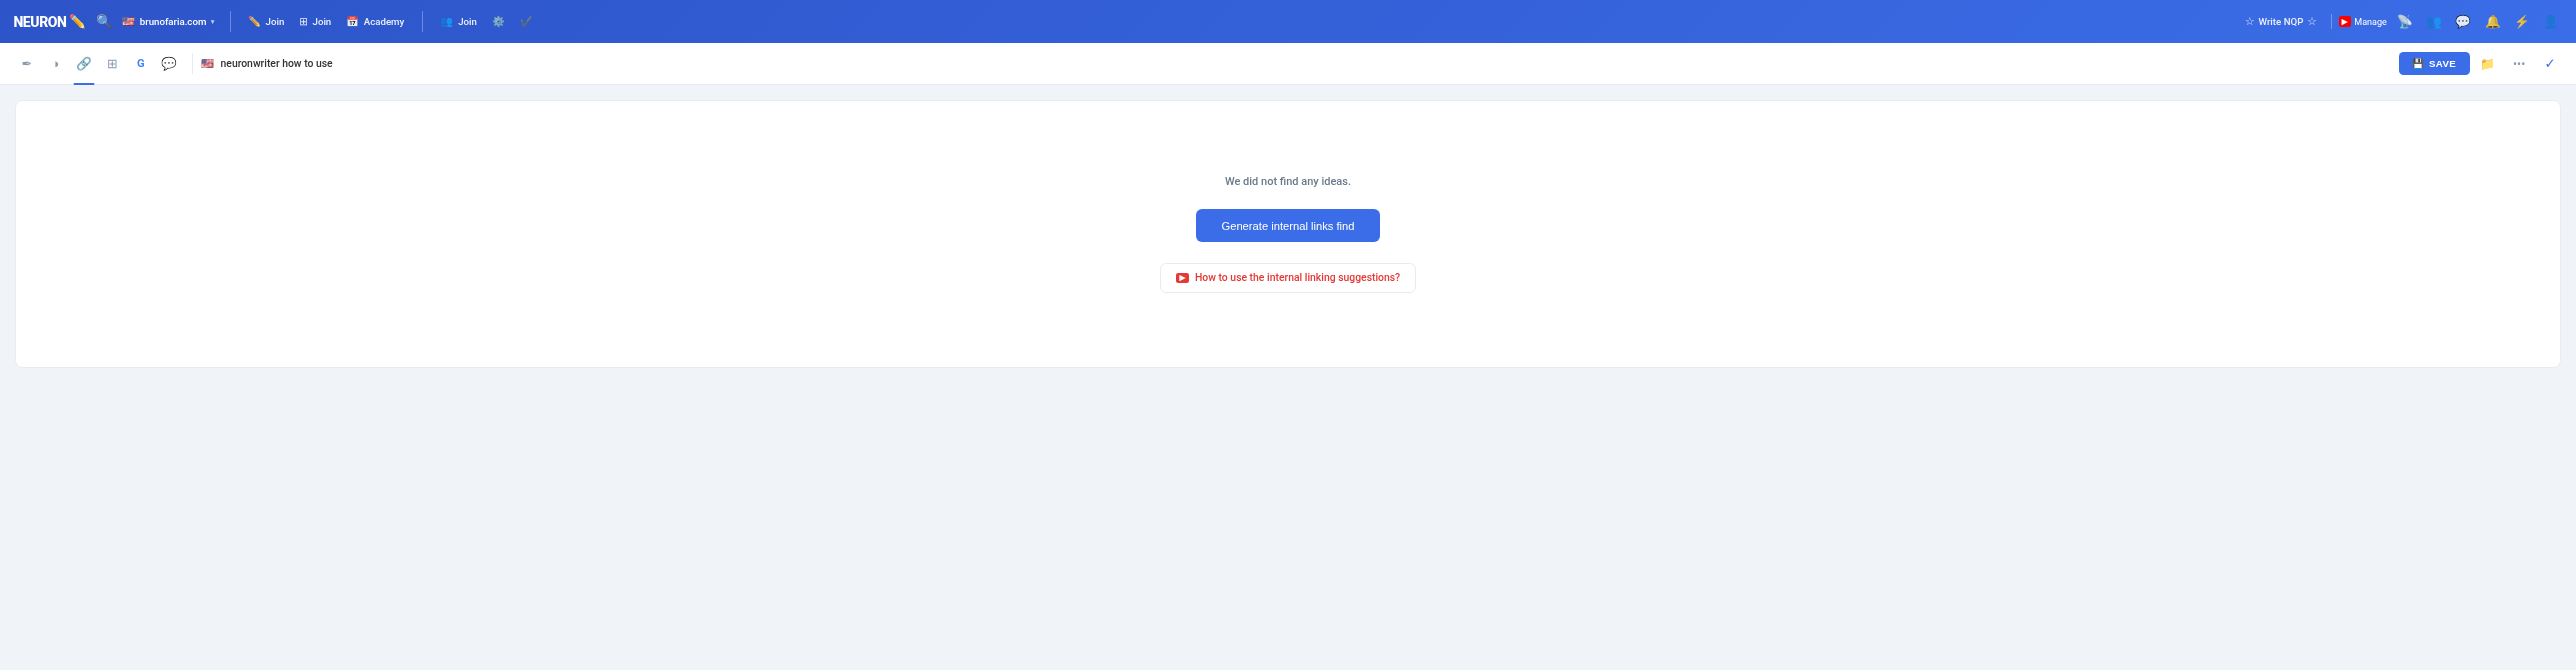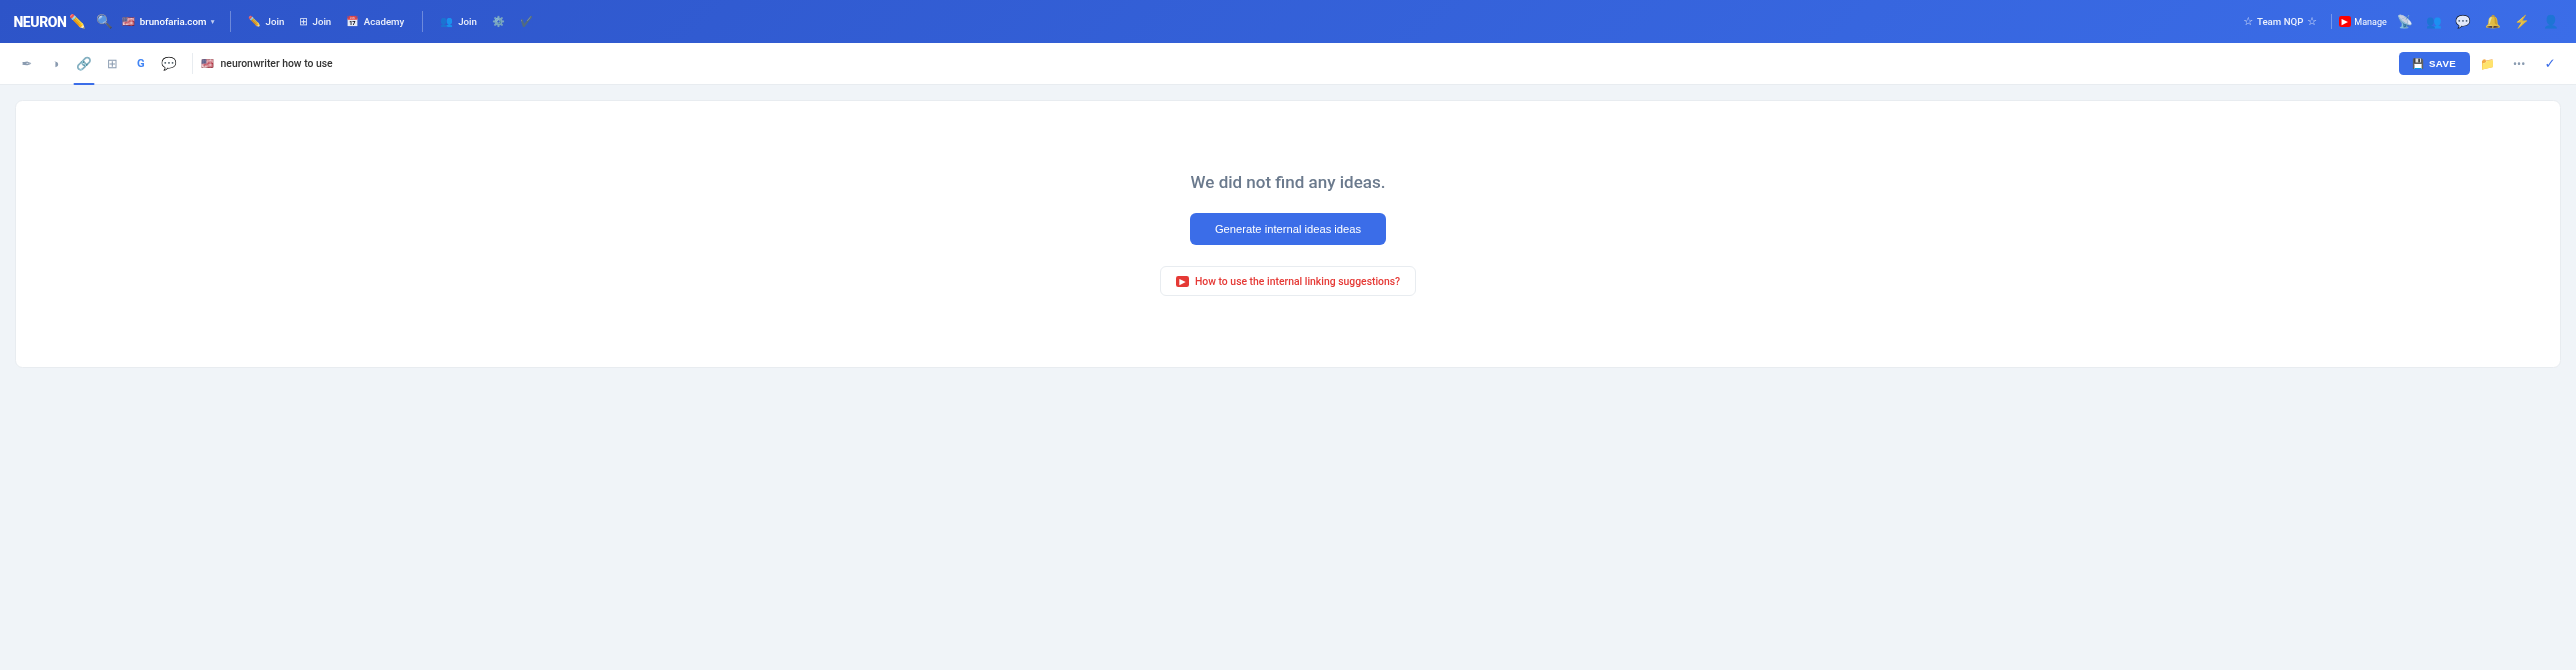--- a/index.html
+++ b/index.html
@@ -220,21 +220,21 @@
       flex-direction: column;
       align-items: center;
       justify-content: center;
       min-height: 268px;
       gap: 21px;
       border: 0.7px solid #e8ecf0;
     }
 
     .no-ideas-text {
       color: #6b7a8d;
-      font-size: 17px;
+      font-size: 11px;
       font-weight: 500;
       text-align: center;
     }
 
     .generate-btn {
       background: #3b6de8;
       color: white;
       border: none;
       padding: 10.4px 25px;
       border-radius: 6px;
@@ -312,21 +312,21 @@
     <span class="nav-item-icon">⚙️</span>
   </div>
 
   <div class="nav-item">
     <span class="nav-item-icon">✔️</span>
   </div>
 
   <div class="nav-right">
     <div class="join-nqp">
       <span class="star-icon">☆</span>
-      <span>Team NQP</span>
+      <span>Write NQP</span>
       <span class="star-icon">☆</span>
     </div>
     <div class="nav-right-divider"></div>
     <div class="academy-btn">
       <span class="yt-icon">▶</span>
       <span>Manage</span>
     </div>
     <span class="nav-icon-btn">📡</span>
     <span class="nav-icon-btn">👥</span>
     <span class="nav-icon-btn">💬</span>
@@ -360,21 +360,21 @@
     <div class="toolbar-action-icon">•••</div>
     <div class="toolbar-action-icon" style="color:#3b6de8; font-size:13.4px;">✓</div>
   </div>
 </div>
 
 <div class="main-content">
   <div class="content-card">
     <p class="no-ideas-text">We did not find any ideas.</p>
 
     <button class="generate-btn">
-      <span>Generate internal ideas ideas</span>
+      <span>Generate internal links find</span>
     </button>
 
     <div class="how-to-link">
       <span class="yt-small">▶</span>
       <span>How to use the internal linking suggestions?</span>
     </div>
   </div>
 </div>
 
 

